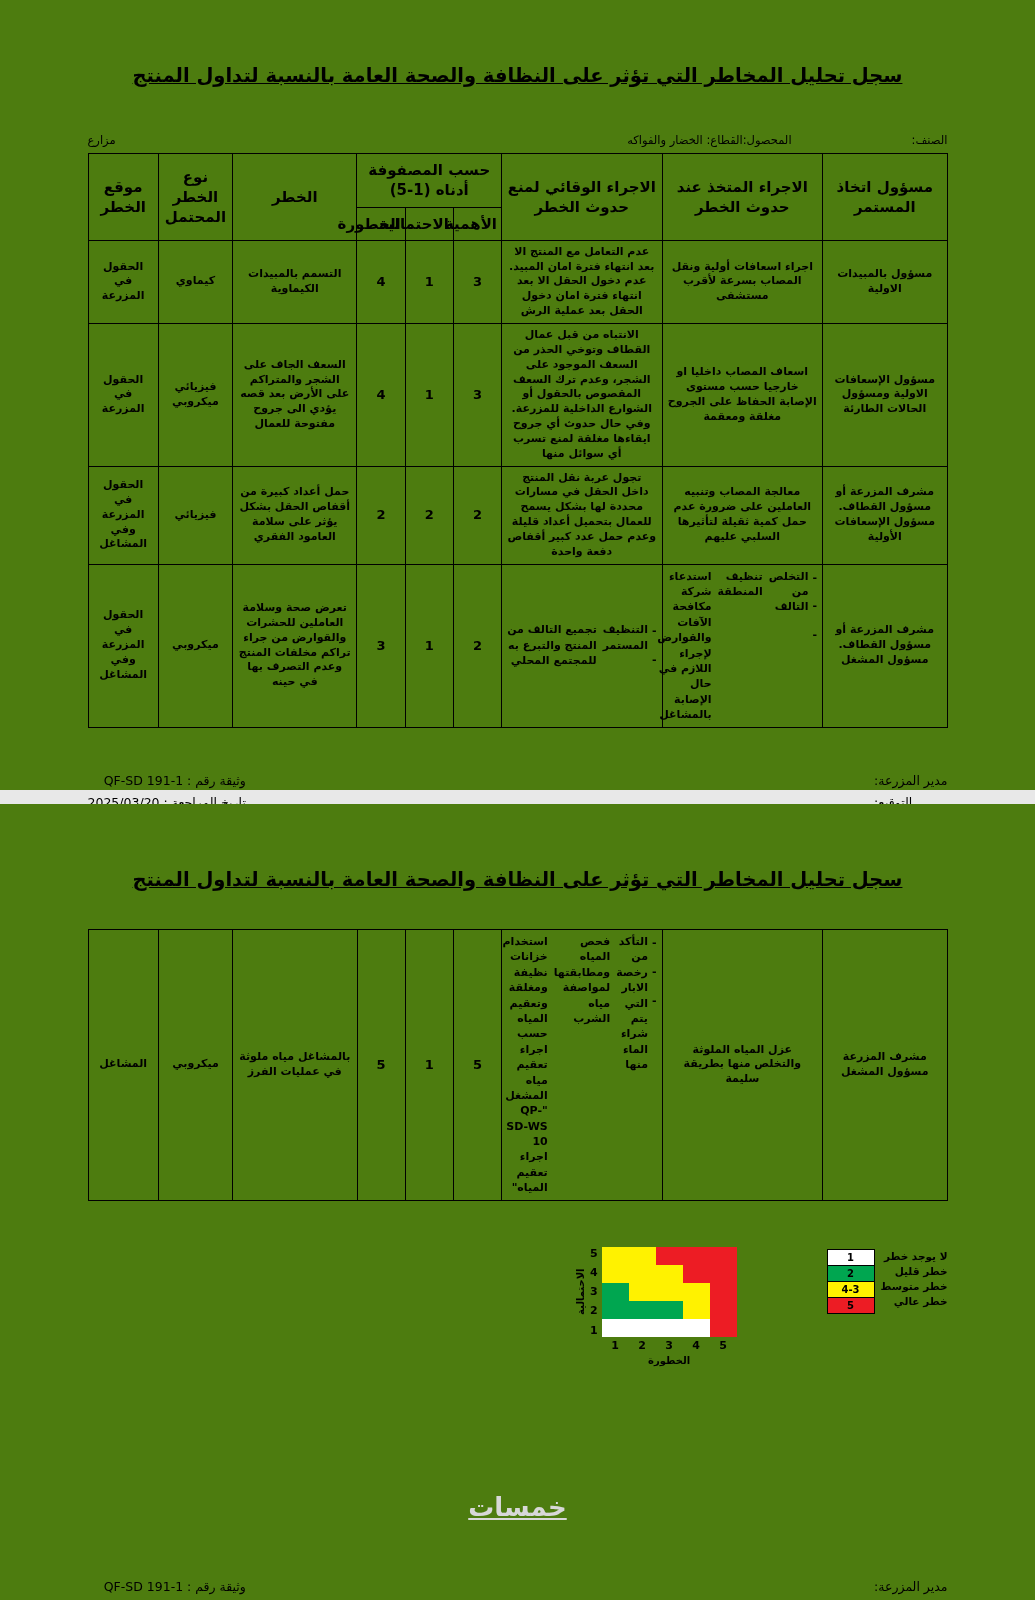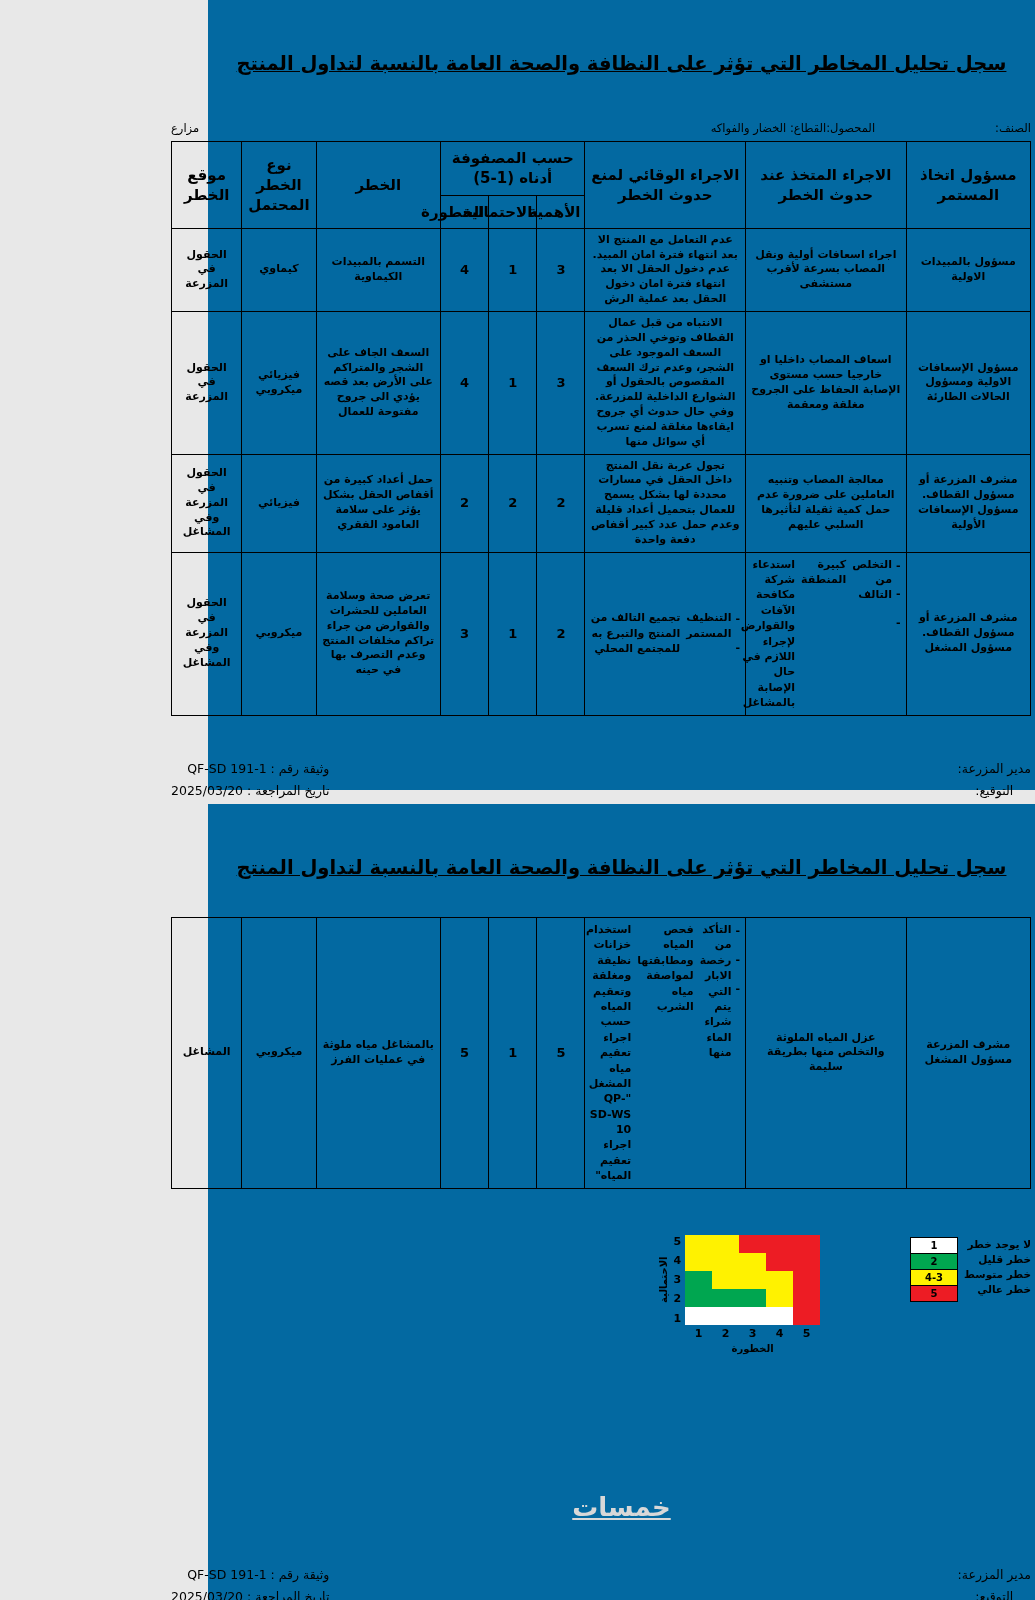--- a/index.html
+++ b/index.html
@@ -5,25 +5,25 @@
   html, body {
     margin: 0;
     padding: 0;
     background: #e8e8e8;
   }
   body {
     font-family: "DejaVu Sans", "Liberation Sans", sans-serif;
     width: 1035px;
   }
   .page {
-    width: 827px;
-    background: #0369a1;
+    width: 1035px;
+    background: #4d7c0f;
     position: relative;
     box-sizing: border-box;
-    padding: 4px;
+    padding: 16px;
   }
   .page1 { height: 790px; }
   .gap { height: 14px; background: #e8e8e8; }
   .page2 { height: 796px; }
 
   .doc-title {
     text-align: center;
     font-weight: bold;
     font-size: 19.5px;
     text-decoration: underline;
@@ -107,21 +107,21 @@
   .footer {
     width: 860px;
     margin: 0 auto;
     display: flex;
     justify-content: space-between;
     font-size: 12.5px;
     color: #000;
     padding-top: 42px;
   }
   .footer .right-block { text-align: right; line-height: 1.8; }
-  .footer .left-block { text-align: center; line-height: 1.8; margin-left: 20px; }
+  .footer .left-block { text-align: left; line-height: 1.8; margin-left: 20px; }
 
   
   .matrix-area {
     width: 860px;
     margin: 0 auto;
     padding-top: 46px;
     display: flex;
     flex-direction: row-reverse;
     justify-content: flex-end;
     align-items: flex-start;
@@ -307,21 +307,21 @@
         <td class="cell-text">مشرف المزرعة أو مسؤول القطاف. مسؤول المشغل</td>
         <td class="cell-text">
           <div class="bullets">
             <div class="dashcol">
               <span>-</span>
                 <span>-</span>
                 <span>-</span>
             </div>
             <div class="bullist">
               <span>التخلص من التالف</span>
-              <span>كبيرة المنطقة</span>
+              <span>تنظيف المنطقة</span>
               <span>استدعاء شركة مكافحة الآفات والقوارض لإجراء اللازم في حال الإصابة بالمشاغل</span>
             </div>
           </div>
         </td>
         <td class="cell-text">
           <div class="bullets">
             <div class="dashcol">
               <span>-</span>
                 <span>-</span>
             </div>

